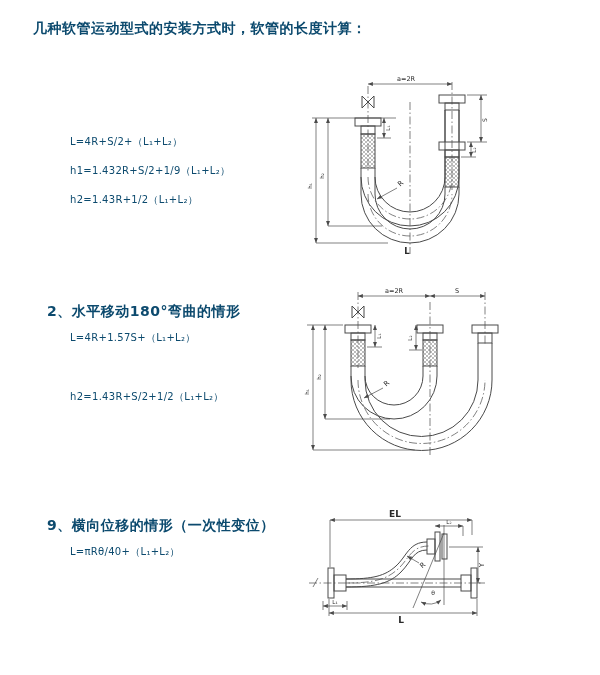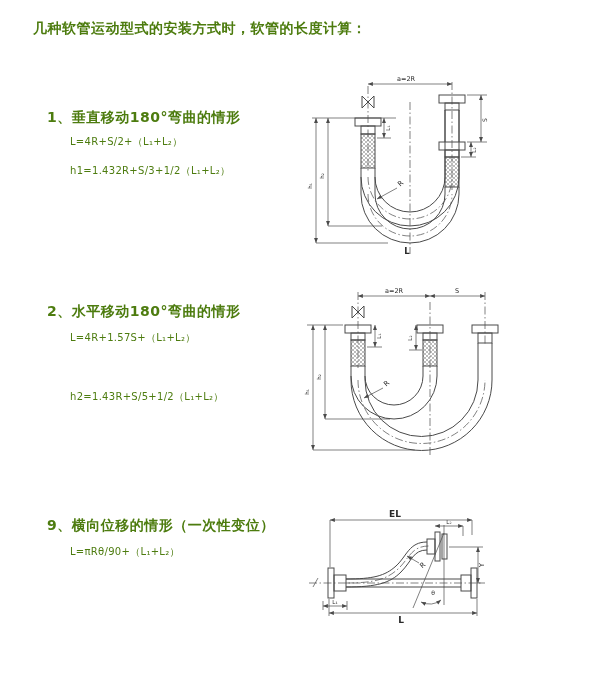--- a/index.html
+++ b/index.html
@@ -1,18 +1,18 @@
 <!DOCTYPE html>
 <html><head>
 <meta charset="utf-8">
 <style>
   html,body{margin:0;padding:0;background:#ffffff;}
   .page{
     position:relative;width:600px;height:675px;background:#ffffff;
-    font-family:"DejaVu Sans","Liberation Sans",sans-serif;color:#4d7c0f;overflow:hidden;
+    font-family:"DejaVu Sans","Liberation Sans",sans-serif;color:#0c4a6e;overflow:hidden;
   }
   .title{position:absolute;left:33px;top:20px;font-size:14px;font-weight:bold;letter-spacing:.5px;}
   .heading{position:absolute;left:47px;font-size:14px;font-weight:bold;letter-spacing:.5px;}
   .formula{position:absolute;left:70px;font-size:10px;font-weight:400;letter-spacing:.3px;}
   .diag{position:absolute;}
   .diag line,.diag path,.diag rect{stroke:#4a4a4a;stroke-width:1;fill:none;}
   .diag .dim{stroke-width:.7;}
   .diag .cl{stroke-width:.7;stroke-dasharray:8 2.5 1.5 2.5;}
   .diag .braid{fill:url(#braid);}
   .diag text{fill:#2a2a2a;stroke:none;font-family:"DejaVu Sans","Liberation Sans",sans-serif;}
@@ -28,23 +28,23 @@
         <path d="M0,4 L4,0 M-1,1 L1,-1 M3,5 L5,3 M0,0 L4,4 M-1,3 L1,5 M3,-1 L5,1" stroke="#787878" stroke-width="0.5" fill="none"></path>
       </pattern>
       <marker id="arr" viewBox="0 0 8 8" refX="7.5" refY="4" markerWidth="8" markerHeight="8" orient="auto-start-reverse">
         <path d="M0.5,1.2 L7.5,4 L0.5,6.8 Z" fill="#4a4a4a" stroke="none"></path>
       </marker>
     </defs>
   </svg>
 
   <div class="title">几种软管运动型式的安装方式时，软管的长度计算：</div>
 
-  <div class="heading" style="top:109px">1、垂直移动180°弯曲的情形</div>
   <div class="formula" style="top:135px">L=4R+S/2+（L₁+L₂）</div>
-  <div class="formula" style="top:164px">h1=1.432R+S/3+1/2（L₁+L₂）</div>
+  <div class="formula" style="top:164px">h1=1.432R+S/2+1/9（L₁+L₂）</div>
+  <div class="formula" style="top:193px">h2=1.43R+1/2（L₁+L₂）</div>
 
   <svg class="diag" style="left:300px;top:72px" width="295" height="190" viewBox="0 0 295 190">
 
     <line class="cl" x1="110" y1="30" x2="110" y2="182"></line>
     <line class="cl" x1="68" y1="14" x2="68" y2="100"></line>
     <line class="cl" x1="152" y1="10" x2="152" y2="118"></line>
     <path class="cl" d="M68,105 A42,42 0 0 0 152,105"></path>
     <path class="cl" d="M68,122 A42,42 0 0 0 152,122"></path>
 
     <line class="dim" x1="68" y1="12" x2="152" y2="12" marker-start="url(#arr)" marker-end="url(#arr)"></line>
@@ -92,21 +92,21 @@
     <path d="M75,105 L75,122 A35,35 0 0 0 145,122 L145,115"></path>
 
     <line class="dim" x1="97" y1="116" x2="77" y2="127" marker-end="url(#arr)"></line>
     <text transform="translate(102,113) rotate(-42)" font-size="7" text-anchor="middle">R</text>
 
     <text x="107" y="182" font-size="8.5" text-anchor="middle" font-weight="bold">L</text>
   </svg>
 
   <div class="heading" style="top:303px">2、水平移动180°弯曲的情形</div>
   <div class="formula" style="top:331px">L=4R+1.57S+（L₁+L₂）</div>
-  <div class="formula" style="top:390px">h2=1.43R+S/5+1/2（L₁+L₂）</div>
+  <div class="formula" style="top:390px">h2=1.43R+S/2+1/2（L₁+L₂）</div>
 
   <svg class="diag" style="left:295px;top:280px" width="305" height="182" viewBox="0 0 305 182">
 
     <line class="cl" x1="135" y1="22" x2="135" y2="176"></line>
     <line class="cl" x1="63" y1="12" x2="63" y2="88"></line>
     <line class="cl" x1="190" y1="12" x2="190" y2="66"></line>
     <path class="cl" d="M63,100 A63.5,63.5 0 0 0 190,100"></path>
 
     <line class="dim" x1="63" y1="16" x2="135" y2="16" marker-start="url(#arr)" marker-end="url(#arr)"></line>
     <line class="dim" x1="135" y1="16" x2="190" y2="16" marker-start="url(#arr)" marker-end="url(#arr)"></line>
@@ -142,21 +142,21 @@
     <text transform="translate(86,56) rotate(-90)" font-size="5.5" text-anchor="middle">L₁</text>
     <line class="dim" x1="121" y1="45" x2="121" y2="70" marker-start="url(#arr)" marker-end="url(#arr)"></line>
     <line class="dim" x1="114" y1="70" x2="127" y2="70"></line>
     <text transform="translate(117,58) rotate(-90)" font-size="5.5" text-anchor="middle">L₂</text>
 
     <line class="dim" x1="88" y1="108" x2="69" y2="118" marker-end="url(#arr)"></line>
     <text transform="translate(93,105) rotate(-42)" font-size="7" text-anchor="middle">R</text>
   </svg>
 
   <div class="heading" style="top:517px">9、横向位移的情形（一次性变位）</div>
-  <div class="formula" style="top:545px">L=πRθ/90+（L₁+L₂）</div>
+  <div class="formula" style="top:545px">L=πRθ/40+（L₁+L₂）</div>
 
   <svg class="diag" style="left:295px;top:505px" width="300" height="140" viewBox="0 0 300 140">
 
     <line class="cl" x1="14" y1="78" x2="190" y2="78"></line>
     <path class="dim" d="M18,82 L23,73"></path>
 
     <line class="dim" x1="35" y1="15" x2="177" y2="15" marker-start="url(#arr)" marker-end="url(#arr)"></line>
     <text x="100" y="12" font-size="9" text-anchor="middle" font-weight="bold">EL</text>
     <line class="dim" x1="35" y1="15" x2="35" y2="62"></line>
     <line class="dim" x1="177" y1="15" x2="177" y2="30"></line>

